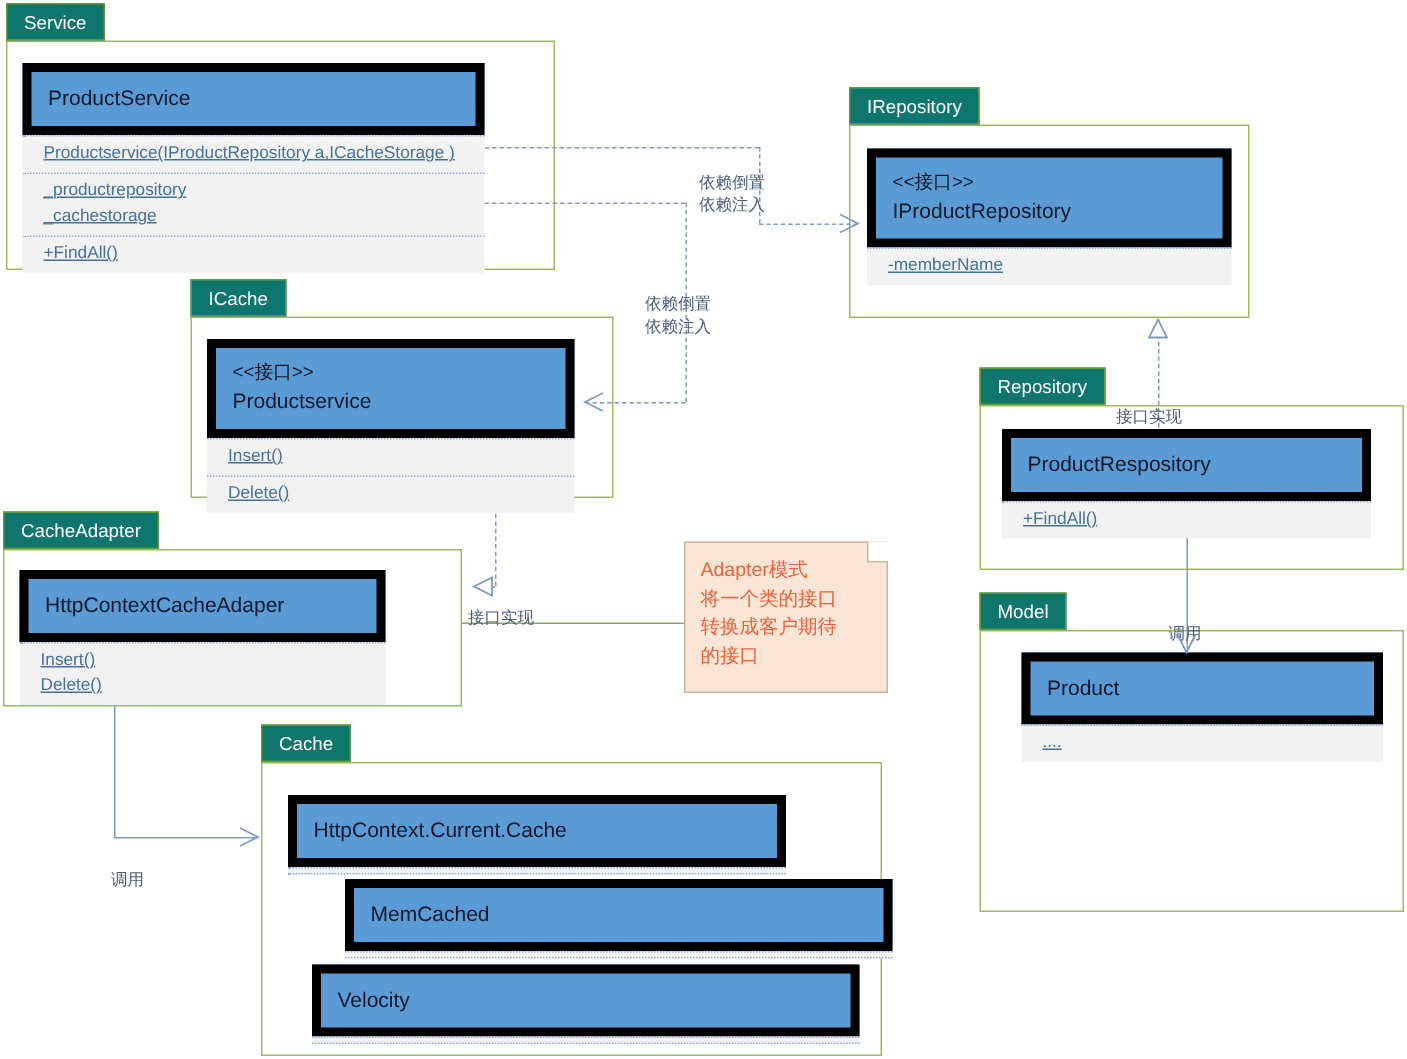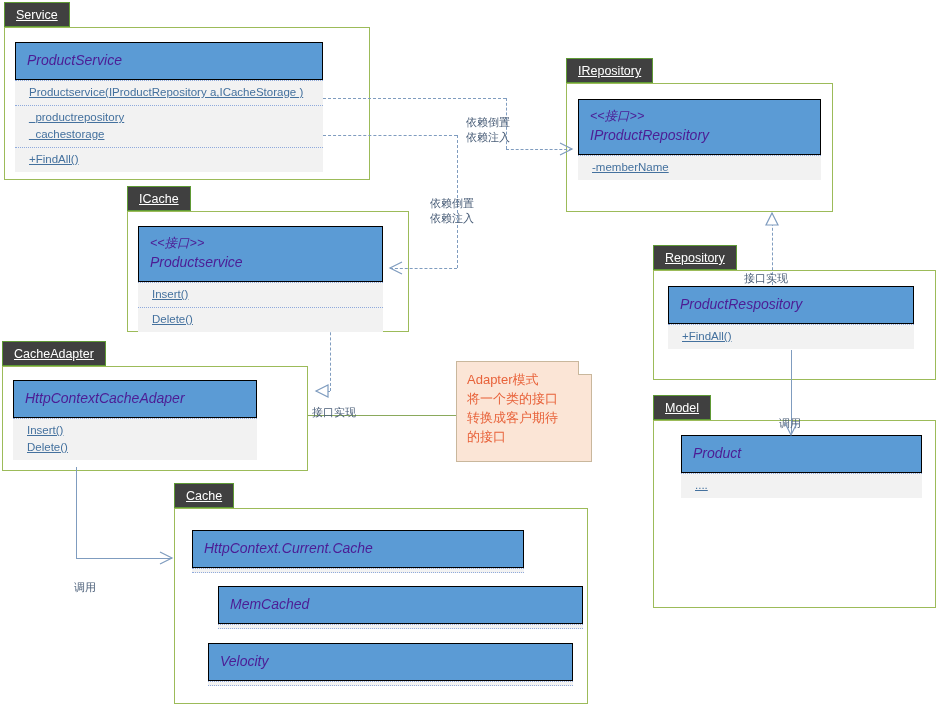--- a/index.html
+++ b/index.html
@@ -14,51 +14,49 @@
     background:#ffffff;
     overflow:hidden;
   }
 
   
   .pkg{position:absolute;}
   .pkg-tab{
     position:absolute;
     left:0;top:0;
     height:25px;
-    background:#404040;
+    background:#0f766e;
     border:1px solid #5F9A35;
     color:#ffffff;
     font-size:12.5px;
     line-height:25px;
     padding:0 11px;
     box-sizing:border-box;
     white-space:nowrap;
     z-index:3;
-    text-decoration:underline;
   }
   .pkg-body{
     position:absolute;
     left:0;
     border:1px solid #9CBB59;
     background:#ffffff;
     box-sizing:border-box;
     z-index:1;
   }
 
   
   .cls{position:absolute;z-index:2;}
   .cls-hdr{
     background:#5B9BD5;
-    color:#4c1d95;
+    color:#0f172a;
     box-sizing:border-box;
     padding:7px 11px 8px 11px;
     font-size:14px;
     line-height:19px;
-    border:1px solid #000000;
-    font-style:italic;
+    border:6px solid #000000;
   }
   .cls-hdr .stereo{
     font-size:12.5px;
     display:block;
     line-height:18px;
   }
   .cls-hdr .nm{display:block;line-height:21px;}
   .cls-body{
     background:#F2F2F2;
     box-sizing:border-box;
@@ -263,21 +261,21 @@
     <div class="pkg-body" style="top:25px;width:414px;height:196px;"></div>
   </div>
 
   <div class="cls" style="left:192px;top:530px;width:332px;">
     <div class="cls-hdr">
       <span class="nm">HttpContext.Current.Cache</span>
     </div>
     <div class="cls-body cls-underline" style="height:5px;"></div>
   </div>
 
-  <div class="cls" style="left:192px;top:586px;width:365px;padding-left:26px;">
+  <div class="cls" style="left:204px;top:586px;width:365px;padding-left:26px;">
     <div class="cls-hdr">
       <span class="nm">MemCached</span>
     </div>
     <div class="cls-body cls-underline" style="height:5px;"></div>
   </div>
 
   <div class="cls" style="left:192px;top:643px;width:365px;margin-left:16px;">
     <div class="cls-hdr">
       <span class="nm">Velocity</span>
     </div>

